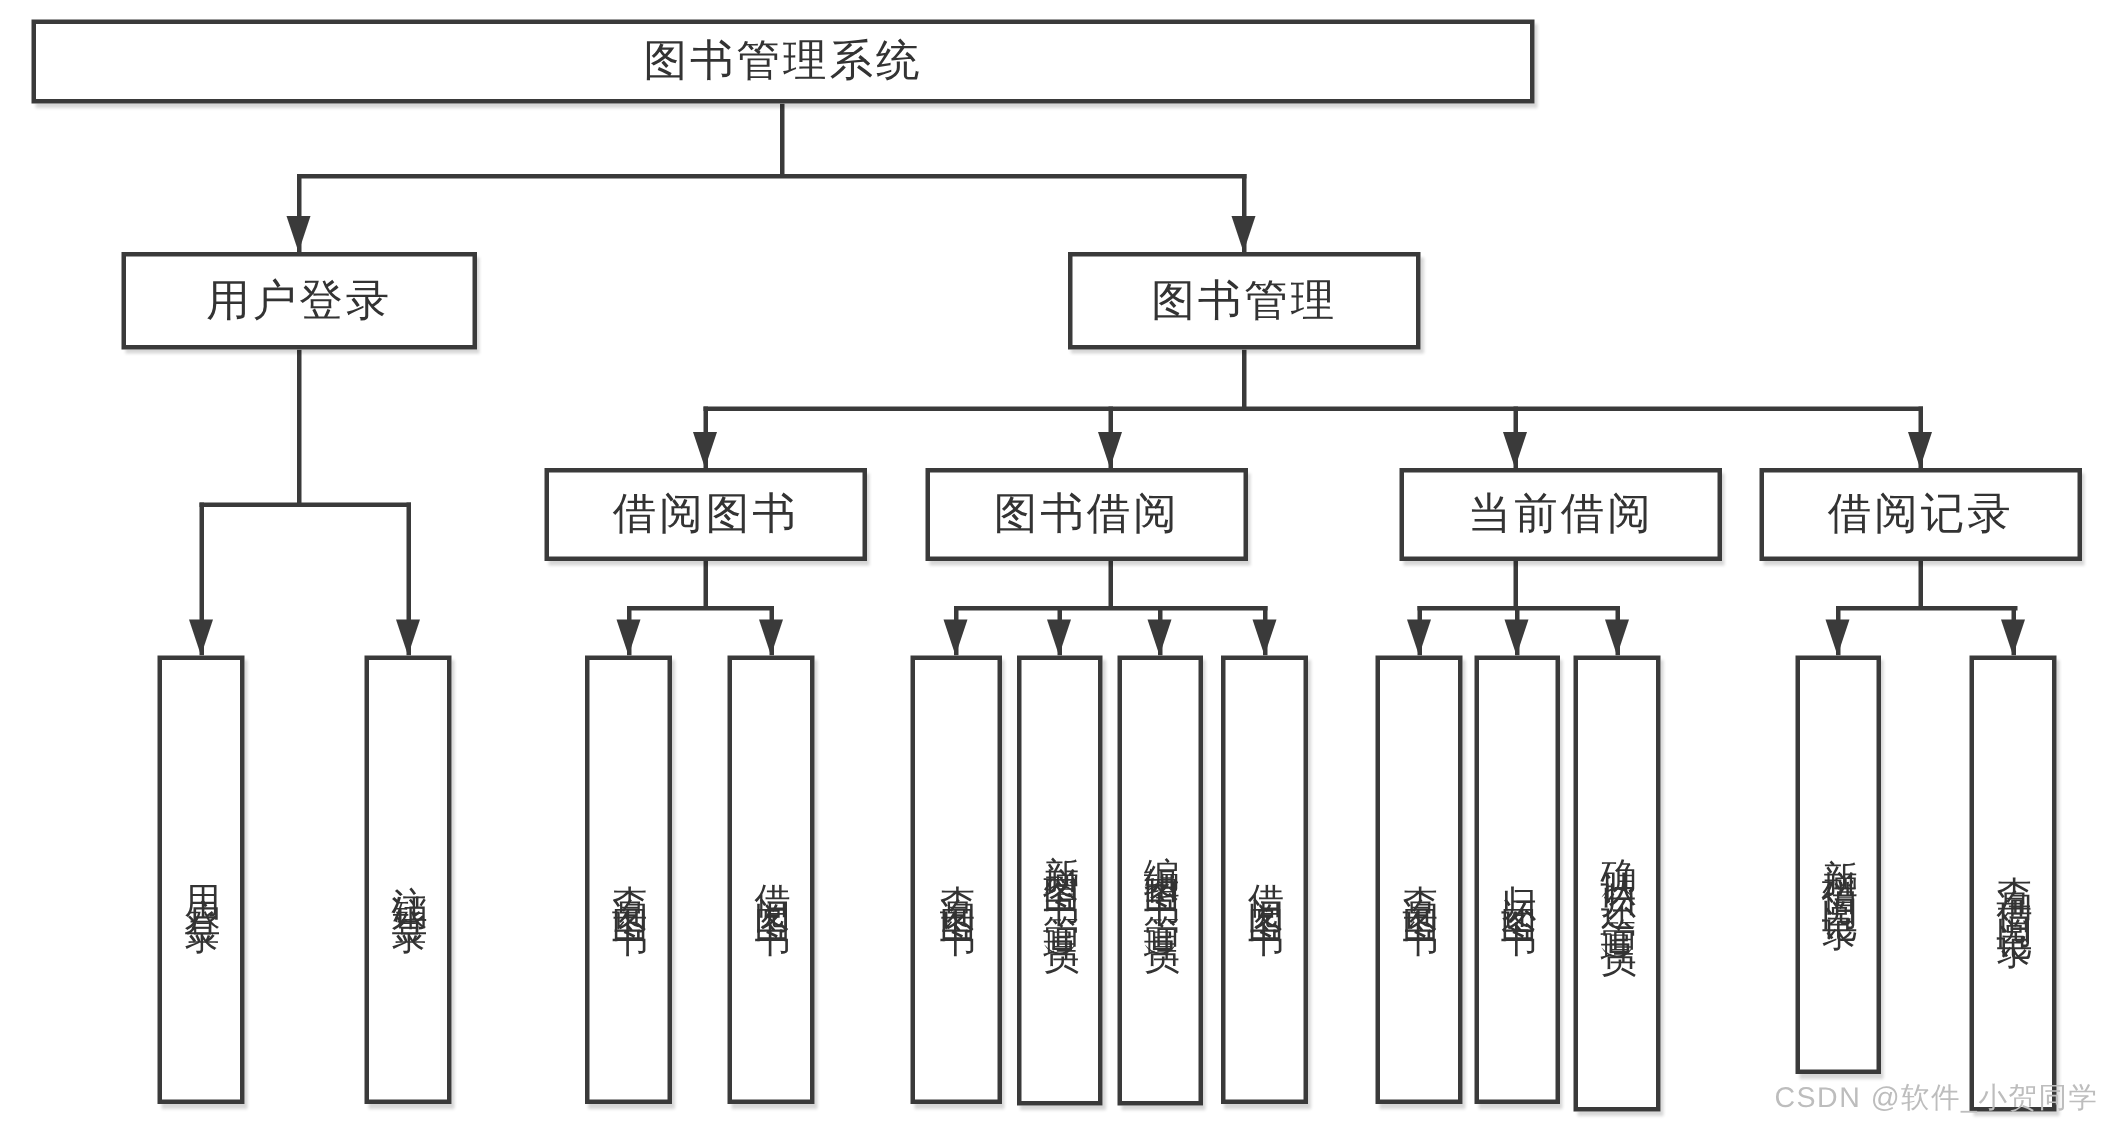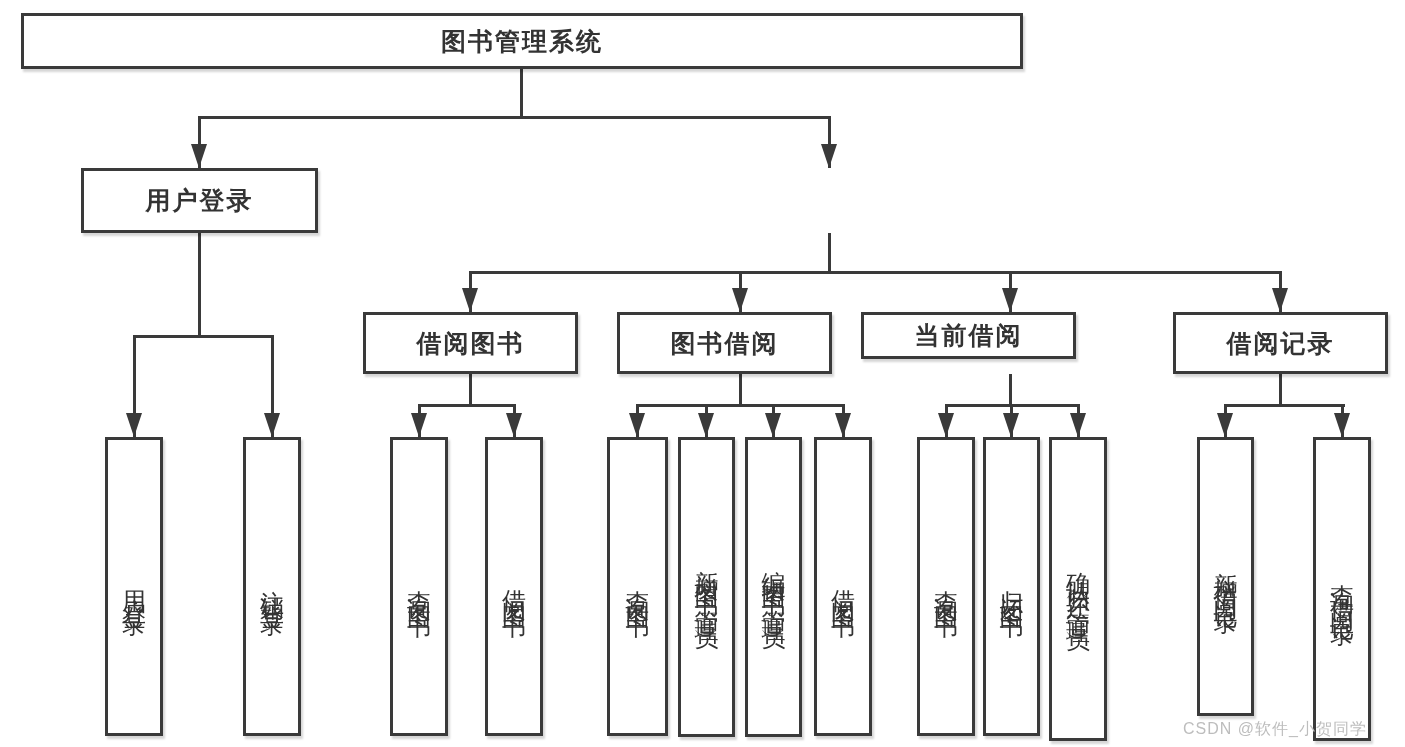--- a/index.html
+++ b/index.html
@@ -14,22 +14,22 @@
     position:absolute;
     background:#ffffff;
     border:3px solid #3a3a3a;
     box-sizing:border-box;
     display:flex;align-items:center;justify-content:center;
     color:#333333;
     box-shadow:2px 3px 2px rgba(0,0,0,0.16);
     z-index:2;
   }
   .node.h{
-    font-size:25px;
-    font-weight:700;
+    font-size:29px;
+    font-weight:400;
     letter-spacing:2px;
     white-space:nowrap;
   }
   .node.v span{
     writing-mode:vertical-rl;
     text-orientation:mixed;
     font-size:24px;
     font-weight:500;
     letter-spacing:8px;
     line-height:1;
@@ -38,21 +38,21 @@
   .hl{position:absolute;height:3px;background:#3a3a3a;z-index:1;}
   .ah{
     position:absolute;width:0;height:0;z-index:1;
     border-left:8px solid transparent;
     border-right:8px solid transparent;
     border-top:24px solid #3a3a3a;
   }
   .watermark{
     position:absolute;
     left:1183px;top:719px;
-    font-size:16px;
+    font-size:19px;
     color:#bdbdbd;
     letter-spacing:1px;
     white-space:nowrap;
     z-index:5;
   }
 </style>
 </head>
 <body>
 
 <div class="canvas">
@@ -113,24 +113,25 @@
   <div class="ah" style="left:835px;top:413px"></div>
   <div class="ah" style="left:938px;top:413px"></div>
   <div class="ah" style="left:1003px;top:413px"></div>
   <div class="ah" style="left:1070px;top:413px"></div>
   <div class="ah" style="left:1217px;top:413px"></div>
   <div class="ah" style="left:1334px;top:413px"></div>
 
   <div class="node h" style="left:21px;top:13px;width:1002px;height:56px">图书管理系统</div>
 
   <div class="node h" style="left:81px;top:168px;width:237px;height:65px">用户登录</div>
+  <div class="node h" style="left:712px;top:168px;width:235px;height:65px">图书管理</div>
 
   <div class="node h" style="left:363px;top:312px;width:215px;height:62px">借阅图书</div>
   <div class="node h" style="left:617px;top:312px;width:215px;height:62px">图书借阅</div>
-  <div class="node h" style="left:861px;top:312px;width:215px;height:47px">当前借阅</div>
+  <div class="node h" style="left:933px;top:312px;width:215px;height:62px">当前借阅</div>
   <div class="node h" style="left:1173px;top:312px;width:215px;height:62px">借阅记录</div>
 
   <div class="node v" style="left:105px;top:437px;width:58px;height:299px">
     <span>用户登录</span>
   </div>
   <div class="node v" style="left:243px;top:437px;width:58px;height:299px">
     <span>注销登录</span>
   </div>
   <div class="node v" style="left:390px;top:437px;width:58px;height:299px">
     <span>查询图书</span>

